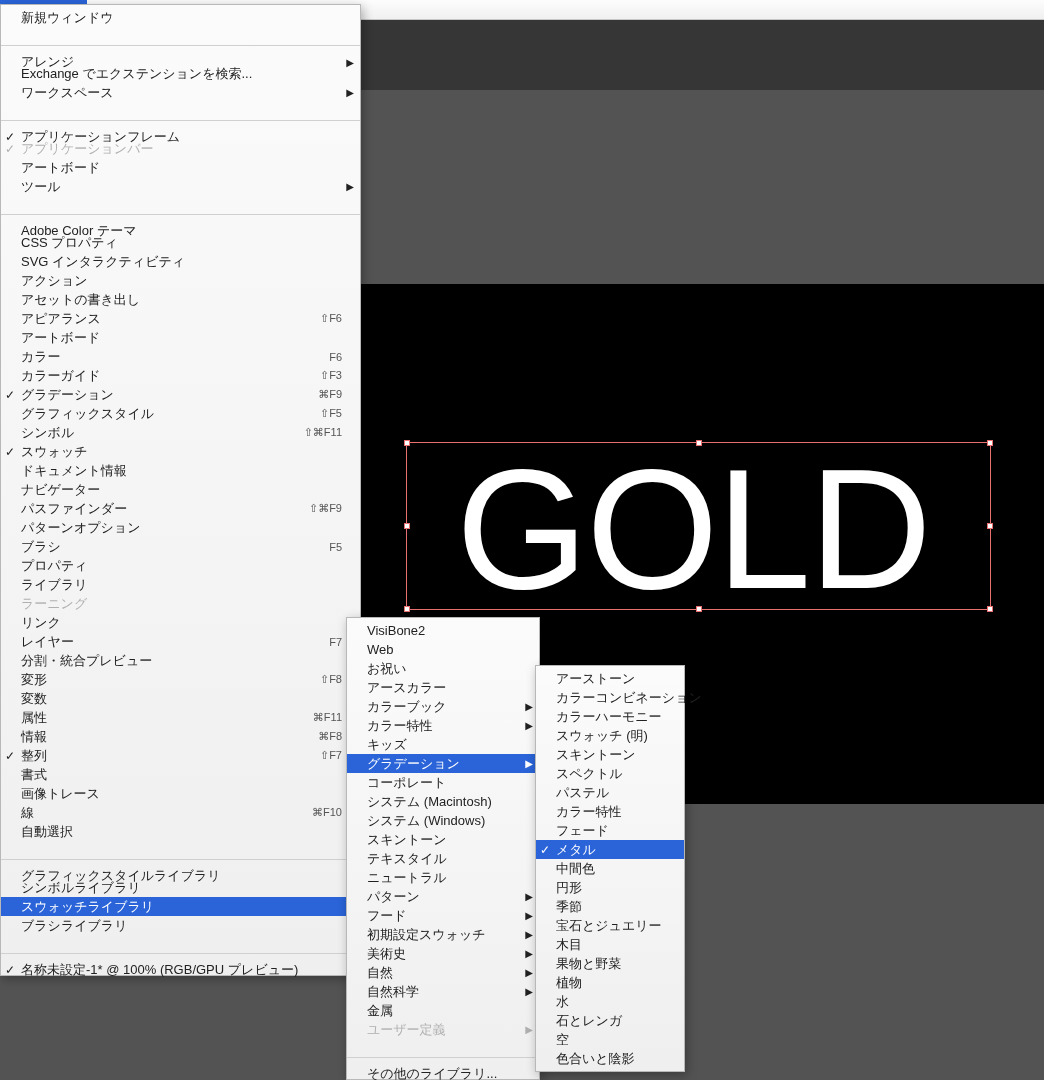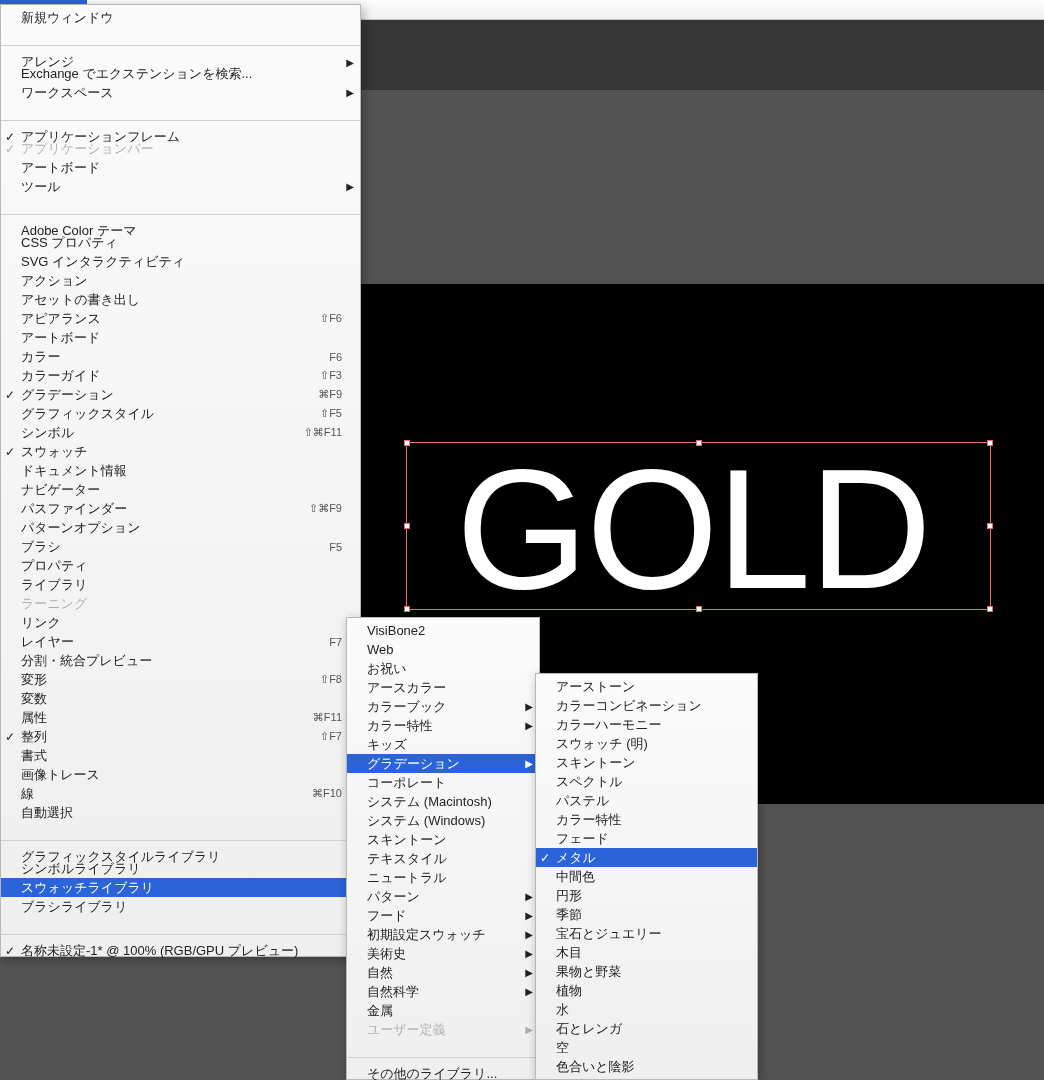--- a/index.html
+++ b/index.html
@@ -20,21 +20,21 @@
 .dropdown .row { display: flex; align-items: center; height: 19px; padding: 0 18px 0 20px; white-space: nowrap; cursor: default; position: relative; }
 .dropdown .row.sep-before { border-top: 1px solid #d0d0d0; margin-top: 18px; padding-top: 14px; }
 .dropdown .row.disabled { color: #b0b0b0; }
 .dropdown .row.highlight { background: #2a64d8; color: #fff; }
 .dropdown .row .chk { position: absolute; left: 4px; font-size: 12px; }
 .dropdown .row .arw { position: absolute; right: 6px; font-size: 10px; }
 .dropdown .row .sc { margin-left: auto; font-size: 11px; color: #555; }
 
 #menu1 { top: 4px; left: 0; width: 361px; padding: 3px 0; }
 #menu2 { top: 617px; left: 346px; width: 194px; padding: 3px 0; }
-#menu3 { top: 665px; left: 535px; width: 223px; padding: 3px 0; margin-top: 8px; }
+#menu3 { top: 665px; left: 535px; width: 150px; padding: 3px 0; }
 </style>
 </head>
 <body>
 
 <div class="menubar">
   <div class="menubar-item active">ウィンドウ</div>
   <div class="menubar-item">ヘルプ</div>
 </div>
 
 <div class="canvas-bg">
@@ -172,20 +172,24 @@
       <span class="sc">⇧F8</span>
     </div>
     <div class="row">
       <span>変数</span>
     </div>
     <div class="row">
       <span>属性</span>
       <span class="sc">⌘F11</span>
     </div>
     <div class="row">
+      <span>情報</span>
+      <span class="sc">⌘F8</span>
+    </div>
+    <div class="row">
       <span class="chk">✓</span>
       <span>整列</span>
       <span class="sc">⇧F7</span>
     </div>
     <div class="row">
       <span>書式</span>
       <span class="arw">▶</span>
     </div>
     <div class="row">
       <span>画像トレース</span>

